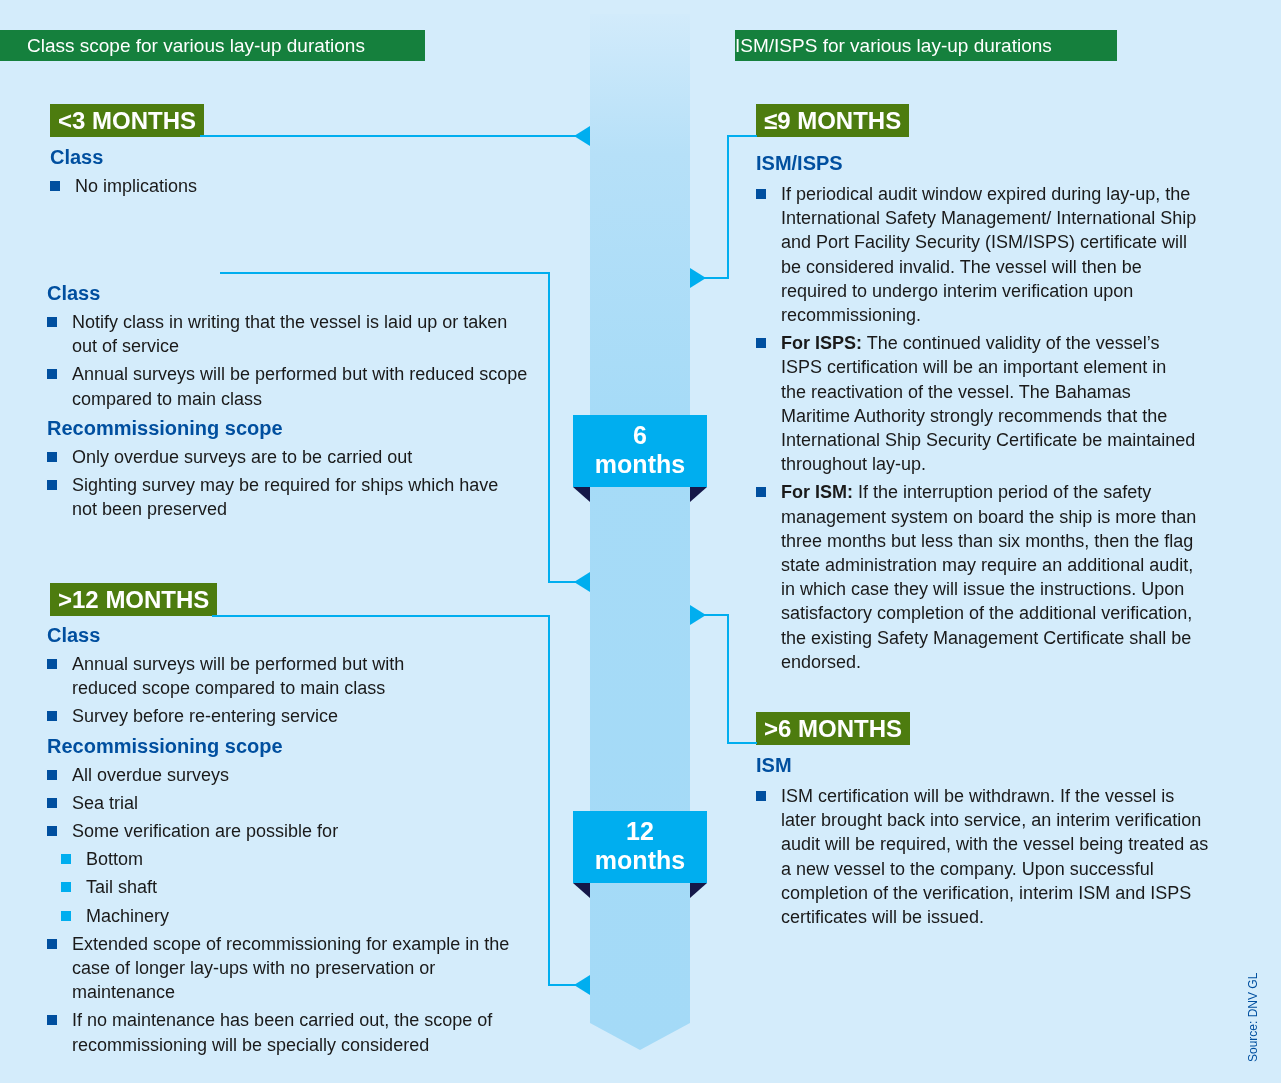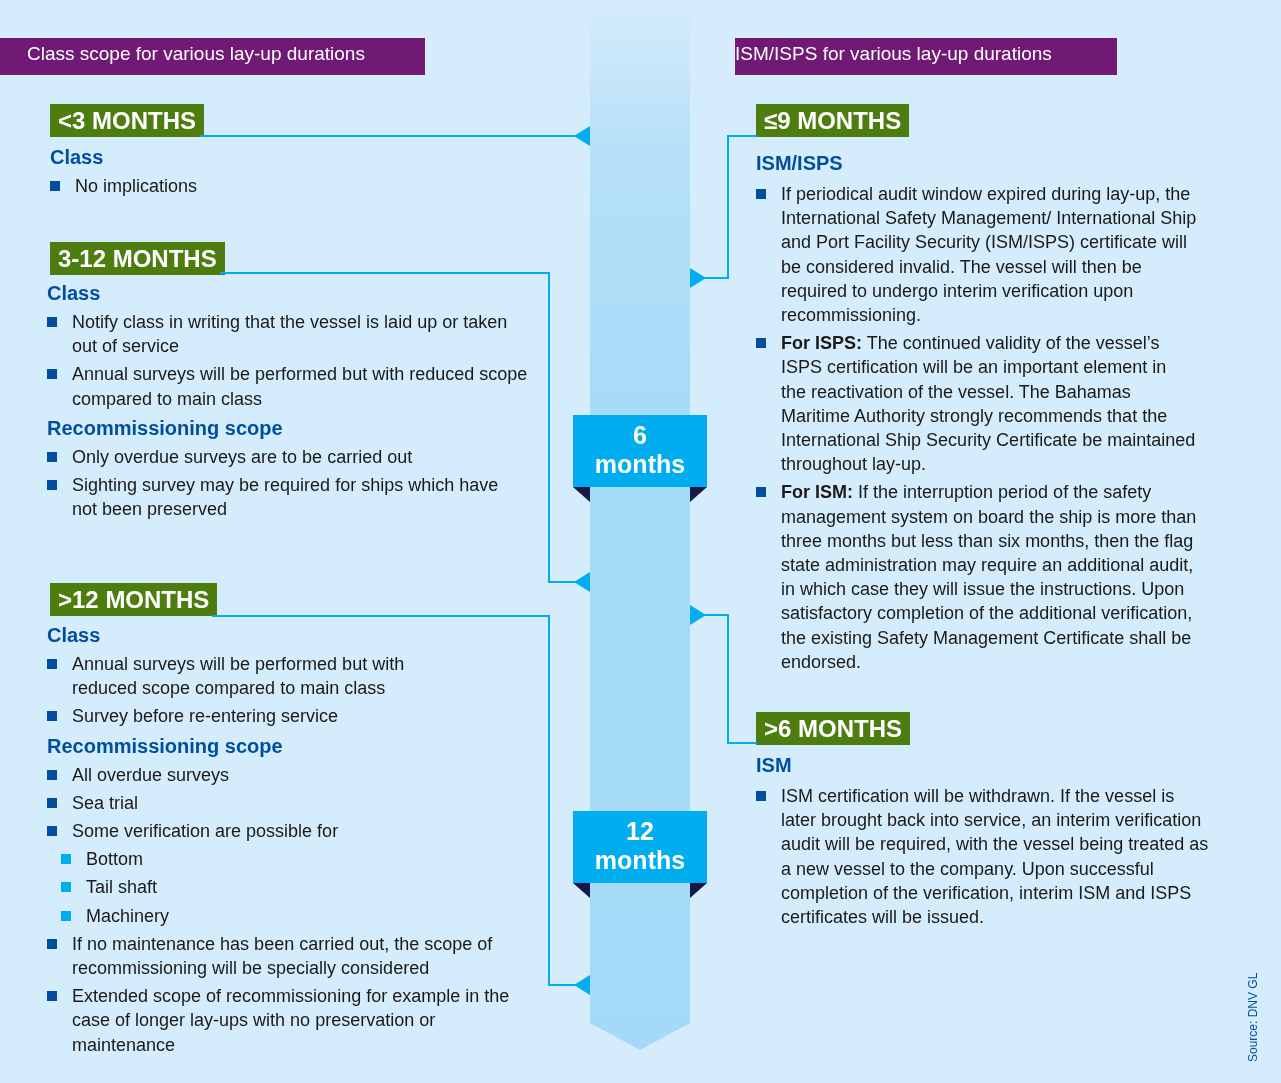--- a/index.html
+++ b/index.html
@@ -14,22 +14,22 @@
 
   
   .timeline {
     position: absolute; left: 590px; top: 14px; width: 100px; height: 1036px;
     background: linear-gradient(to bottom, #d2ebfb 0px, #b6e0f8 140px, #a6dbf7 400px, #a4daf7 100%);
     clip-path: polygon(0 0, 100% 0, 100% 1009px, 50% 1036px, 0 1009px);
   }
 
   
   .section-banner {
-    position: absolute; height: 37px; background: #701a75; color: #fff;
-    font-size: 19px; line-height: 31px; white-space: nowrap; margin-top: 8px;
+    position: absolute; height: 31px; background: #15803d; color: #fff;
+    font-size: 19px; line-height: 31px; white-space: nowrap;
   }
   .section-banner.left { left: 0; top: 30px; width: 425px; padding-left: 27px; }
   .section-banner.right { left: 735px; top: 30px; width: 382px; }
 
   
   .duration {
     position: absolute; height: 33px; background: #4d7c0f; color: #fff;
     font-size: 24px; font-weight: bold; line-height: 34px; padding: 0 8px; white-space: nowrap;
   }
 
@@ -91,21 +91,20 @@
 
   <div class="duration" style="left:50px; top:104px;">&lt;3 MONTHS</div>
   <div class="line" style="left:200px; top:135px; width:376px; height:2px;"></div>
   <div class="arrow-left" style="left:574px; top:126px;"></div>
 
   <div class="block" style="left:50px; top:144px; width:470px;">
     <div class="subhead">Class</div>
     <div class="item" style="margin-top:4px;"><span>No implications</span></div>
   </div>
 
-  <div class="duration" style="left:50px; top:242px;">3-12 MONTHS</div>
   <div class="line" style="left:220px; top:272px; width:330px; height:2px;"></div>
   <div class="line" style="left:548px; top:272px; width:2px; height:311px;"></div>
   <div class="line" style="left:548px; top:581px; width:28px; height:2px;"></div>
   <div class="arrow-left" style="left:574px; top:572px;"></div>
 
   <div class="block" style="left:47px; top:280px; width:490px;">
     <div class="subhead">Class</div>
     <div style="margin-top:4px;">
       <div class="item"><span>Notify class in writing that the vessel is laid up or taken out of service</span></div>
       <div class="item"><span>Annual surveys will be performed but with reduced scope compared to main class</span></div>
@@ -130,22 +129,22 @@
       <div class="item"><span>Survey before re-entering service</span></div>
     </div>
     <div class="subhead" style="margin-top:2px;">Recommissioning scope</div>
     <div style="margin-top:4px;">
       <div class="item"><span>All overdue surveys</span></div>
       <div class="item"><span>Sea trial</span></div>
       <div class="item"><span>Some verification are possible for</span></div>
       <div class="item sub"><span>Bottom</span></div>
       <div class="item sub"><span>Tail shaft</span></div>
       <div class="item sub"><span>Machinery</span></div>
+      <div class="item" style="width:470px;"><span>Extended scope of recommissioning for example in the case of longer lay-ups with no preservation or maintenance</span></div>
       <div class="item" style="width:475px;"><span>If no maintenance has been carried out, the scope of recommissioning will be specially considered</span></div>
-      <div class="item" style="width:470px;"><span>Extended scope of recommissioning for example in the case of longer lay-ups with no preservation or maintenance</span></div>
     </div>
   </div>
 
   <div class="milestone" style="top:415px;">
     <div>6</div>
     <div>months</div>
     <span class="fold-l"></span>
     <span class="fold-r"></span>
   </div>
   <div class="milestone" style="top:811px;">

